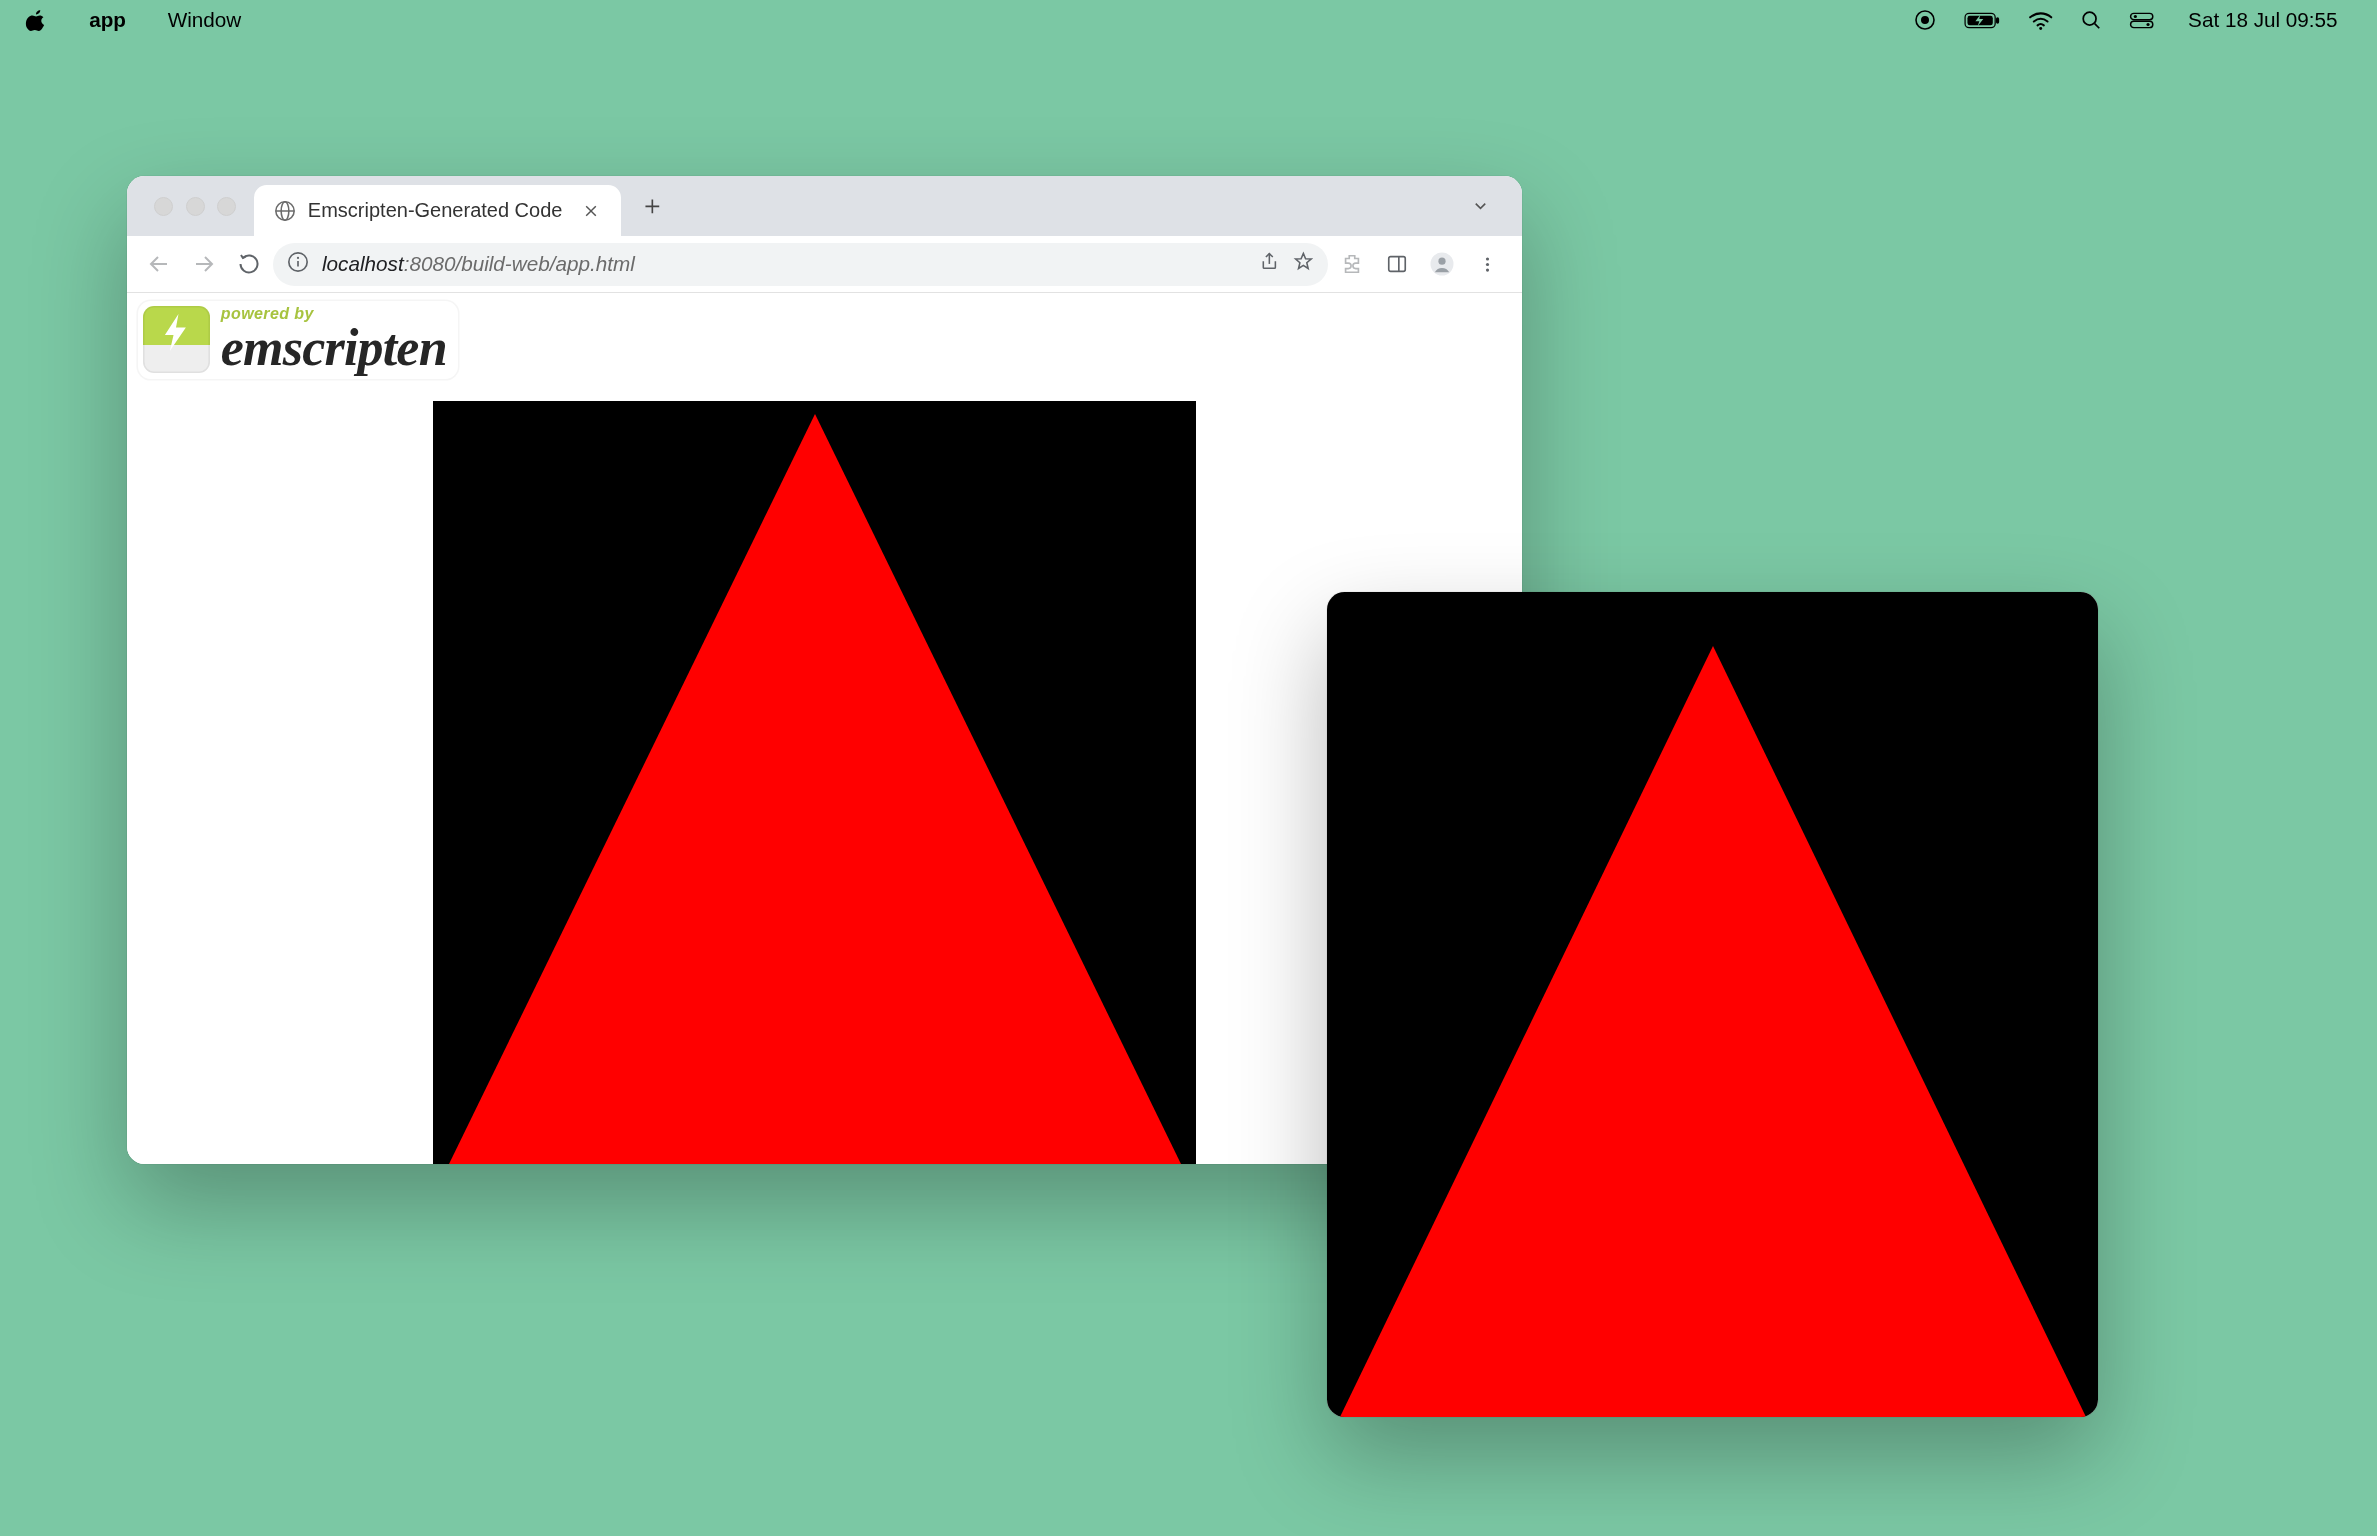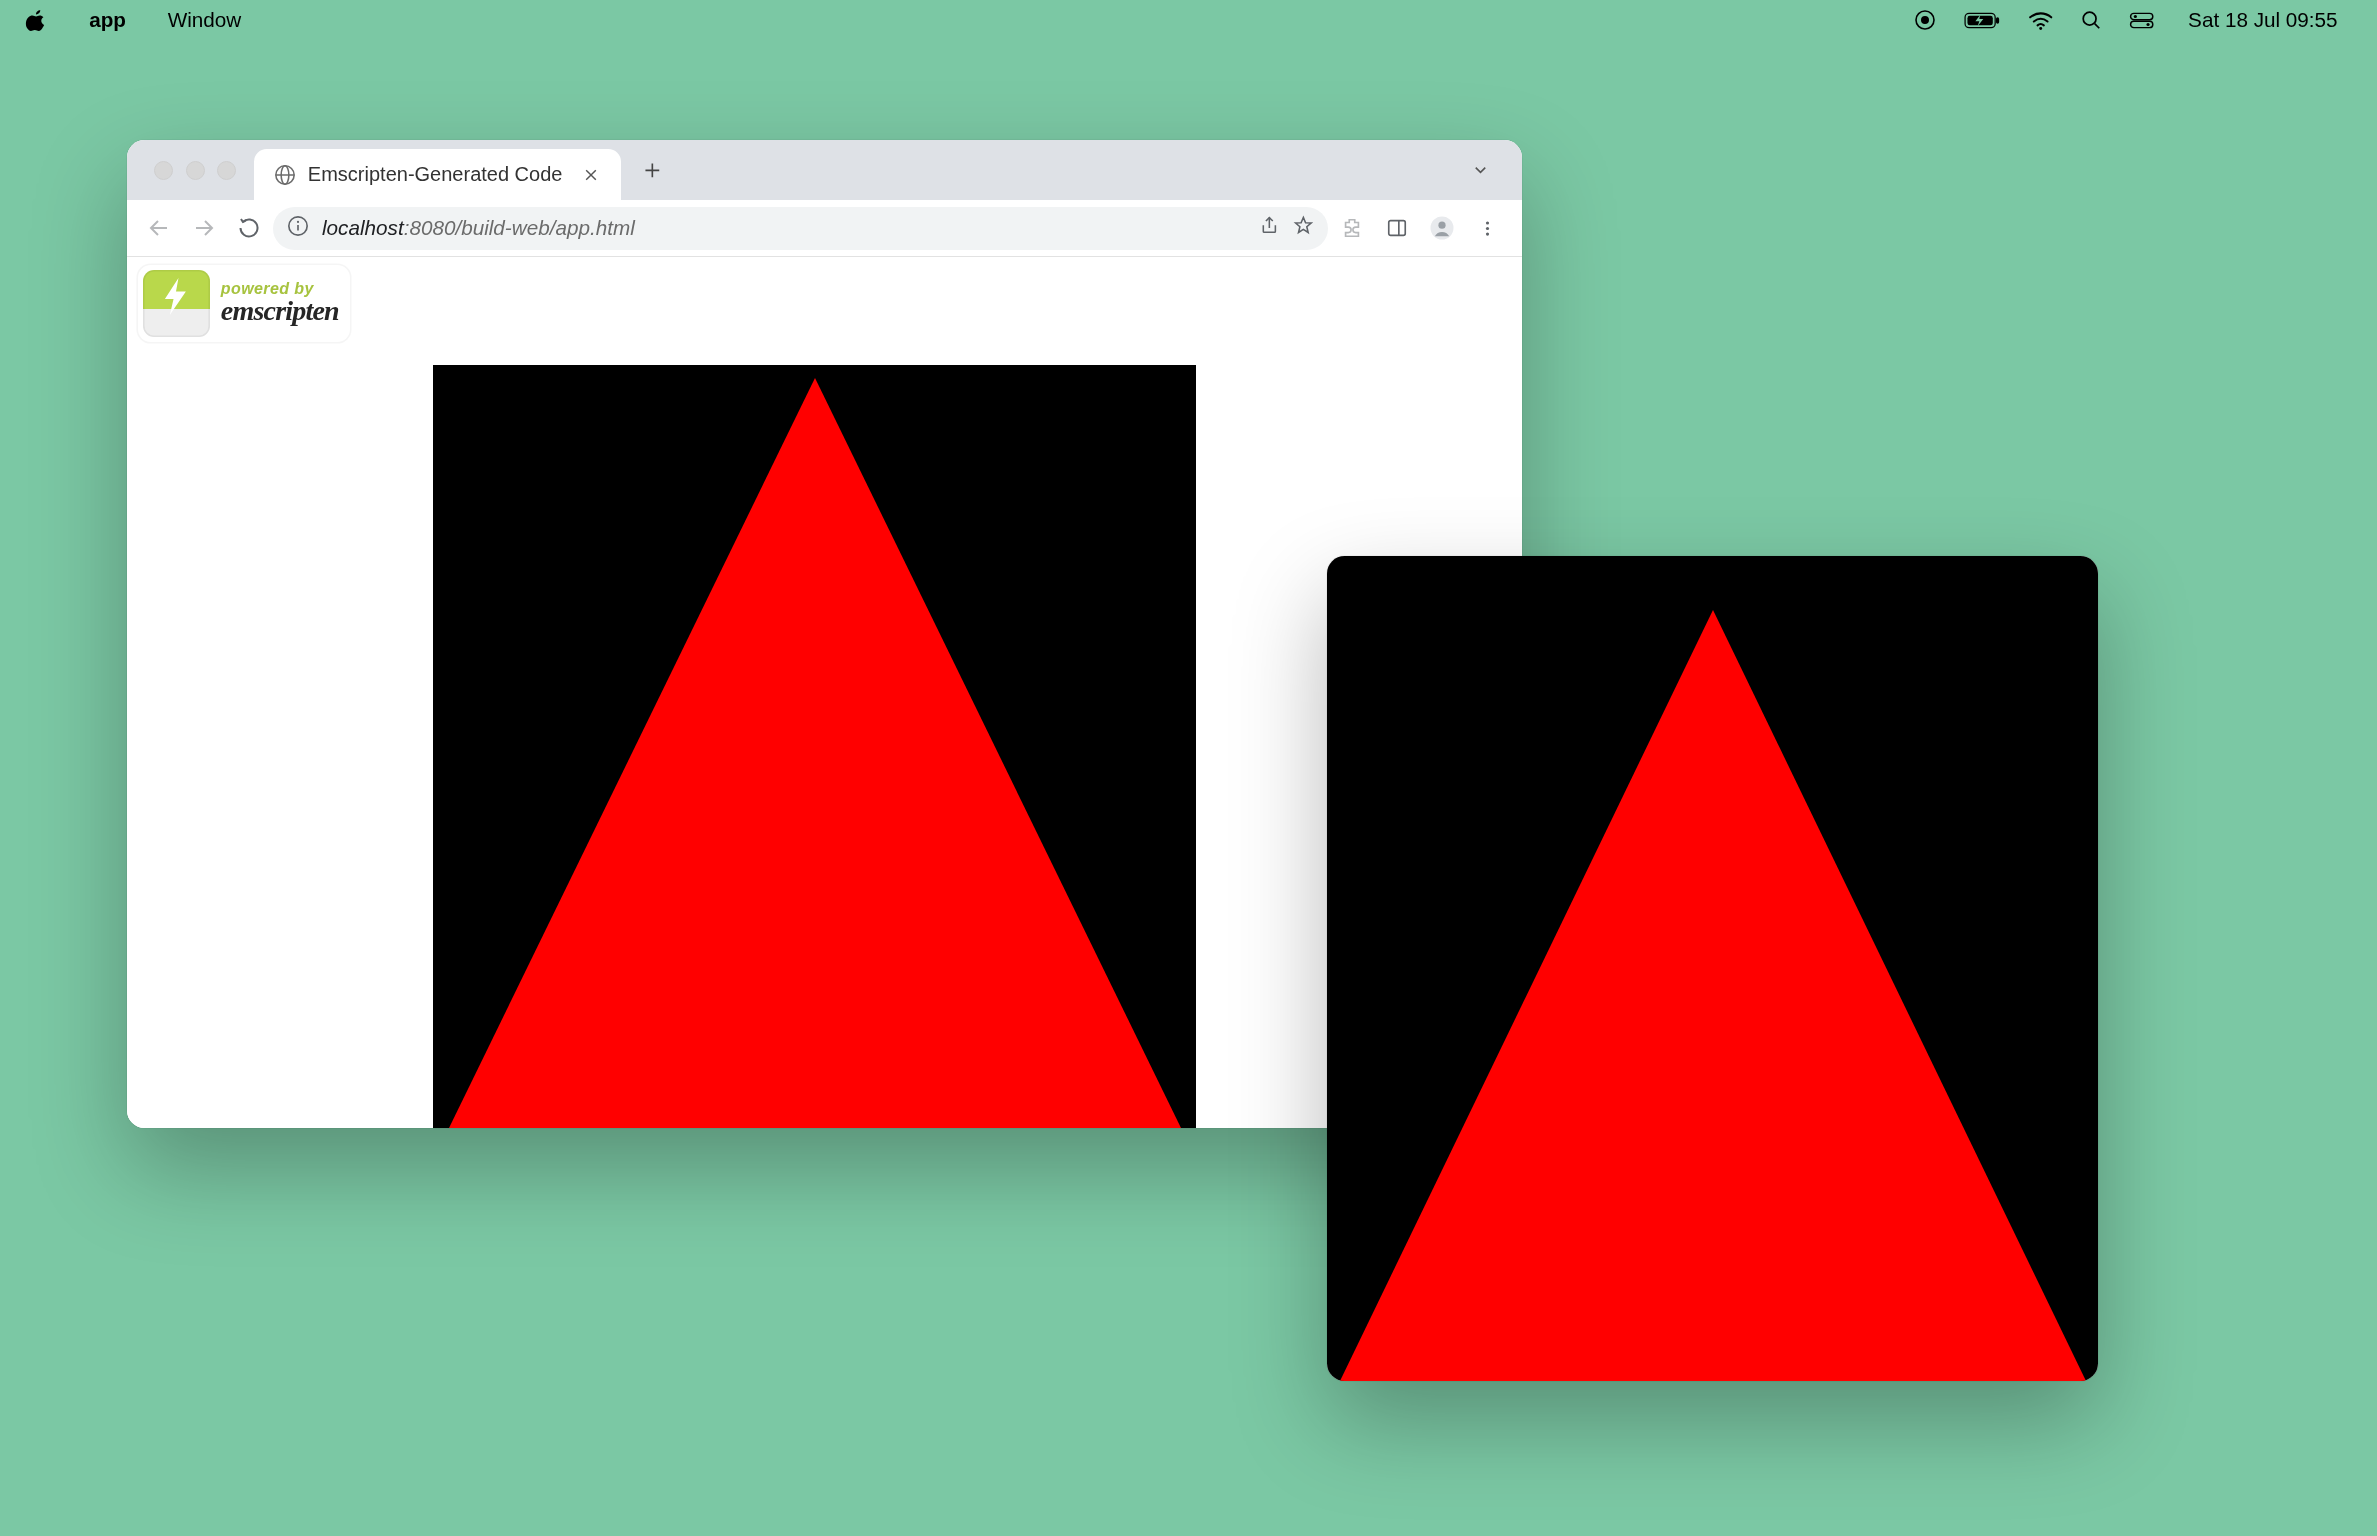--- a/index.html
+++ b/index.html
@@ -26,20 +26,21 @@
   .menubar svg { display: block; }
   .menu-item { padding: 4.8px 6.4px; }
 
   
   .window {
     position: absolute;
     background: #fff;
     border-radius: 17.5px;
     box-shadow: 0 40px 95px rgba(0,0,0,.28), 0 0 0 0.8px rgba(0,0,0,.05);
     overflow: hidden;
+    margin-top: 36px;
   }
   .traffic-lights { display: flex; gap: 12.7px; align-items: center; }
   .tl { width: 19px; height: 19px; border-radius: 50%; }
   .tl.inactive { background: #d7d7d7; border:0.8px solid #cfcfcf; }
   .tl.red    { background:#ff5f57; border:0.8px solid #e24640; }
   .tl.yellow { background:#febc2e; border:0.8px solid #dfa023; }
   .tl.green  { background:#28c840; border:0.8px solid #1fa533; }
 
   
   .chrome {
@@ -117,21 +118,21 @@
   }
   .ems-icon {
     width: 67px; height: 67px; border-radius: 11px;
     background: linear-gradient(#b9d84b 0 58%, #eeeeee 58% 100%);
     display:flex; align-items:flex-start; justify-content:center;
     padding-top:8px;
     box-shadow: inset 0 0 0 1.6px rgba(0,0,0,.06);
   }
   .ems-text { line-height: 1; }
   .ems-text .small { font-size: 16px; font-weight:700; color:#a7c33f; font-style: italic; letter-spacing:0.4px; }
-  .ems-text .big   { font-size: 28px; font-weight:800; font-family: Georgia, 'Times New Roman', serif; font-style: italic; color:#262626; letter-spacing:-0.8px; }
+  .ems-text .big   { font-size: 52px; font-weight:800; font-family: Georgia, 'Times New Roman', serif; font-style: italic; color:#262626; letter-spacing:-0.8px; }
 
   .canvas-box {
     position:absolute;
     left: 306px; top: 108px;
     width: 763px; height: 763px;  
     background:#000;
     display:flex; align-items:flex-end; justify-content:center;
     overflow:hidden;
   }
   .canvas-box .tri {

